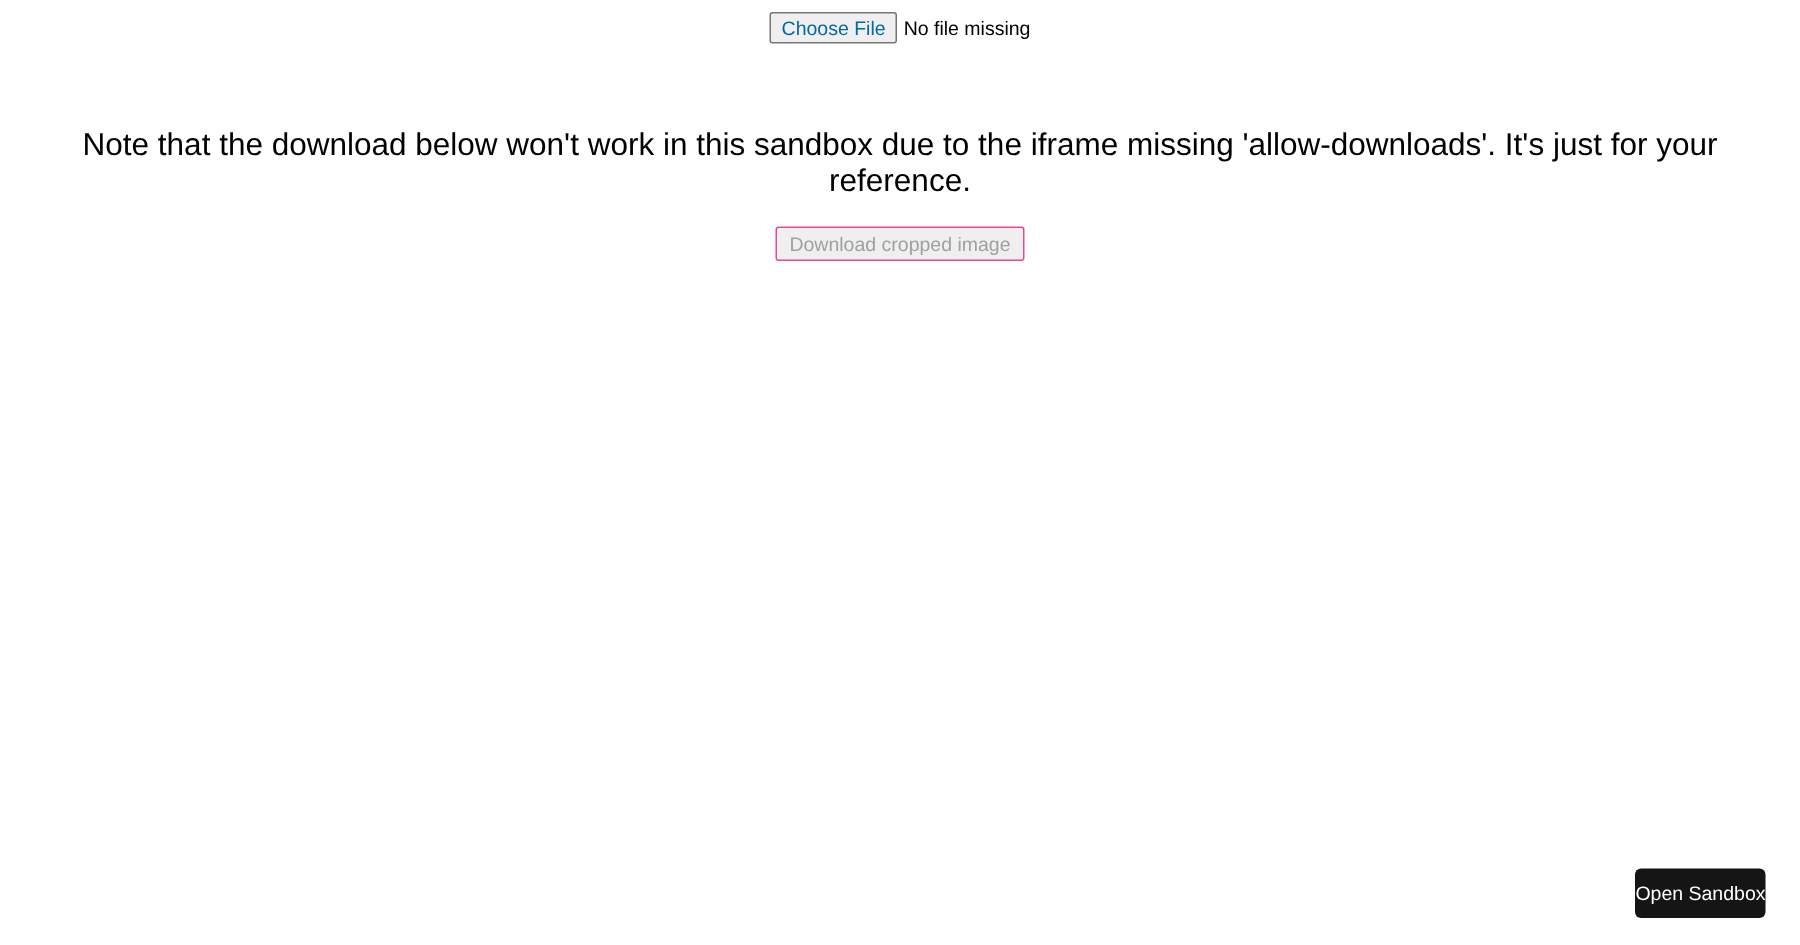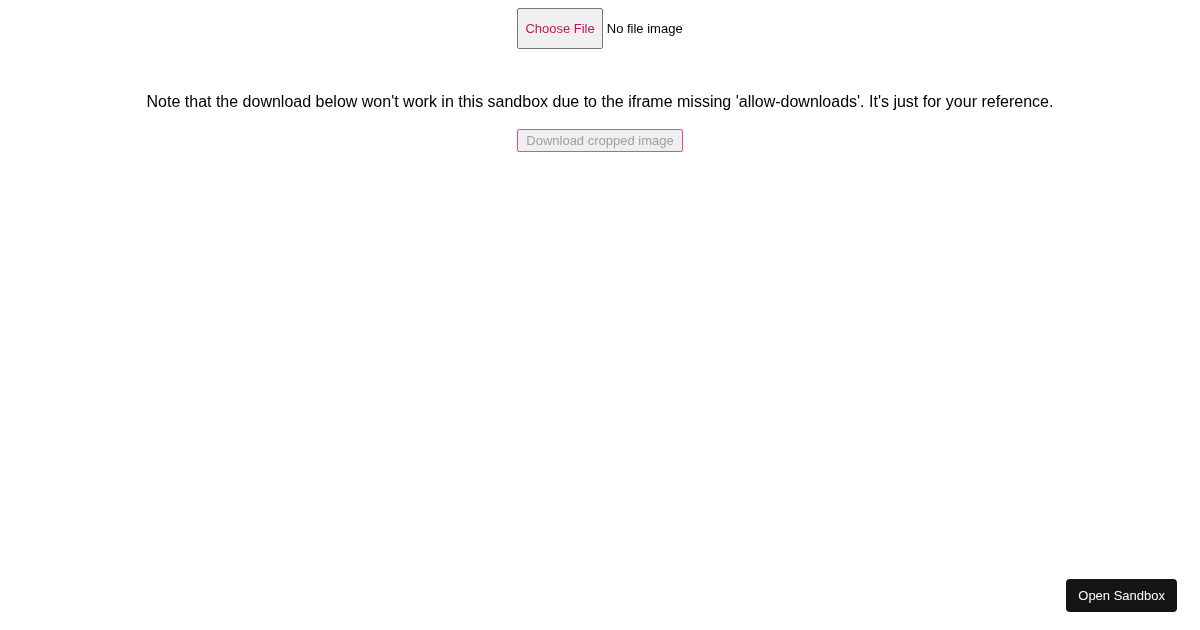--- a/index.html
+++ b/index.html
@@ -19,34 +19,34 @@
       padding-top: 8px;
     }
     .file-input-row {
       display: inline-flex;
       align-items: center;
       gap: 4px;
     }
     .choose-file-btn {
       font-family: Arial, Helvetica, sans-serif;
       font-size: 13px;
-      padding: 12px 7px;
+      padding: 2px 7px;
       background: #efefef;
       border: 1px solid #767676;
       border-radius: 2px;
       cursor: pointer;
-      color: #be185d;
+      color: #0369a1;
     }
     .file-status {
       font-size: 13px;
       color: #000;
     }
     .note-text {
-      margin-top: 44px;
-      font-size: 16px;
+      margin-top: 56px;
+      font-size: 21px;
       color: #000;
       padding: 0 20px;
     }
     .download-btn {
       margin-top: 18px;
       font-family: Arial, Helvetica, sans-serif;
       font-size: 13px;
       padding: 3px 8px;
       background: #efefef;
       border: 1px solid #ec4899;
@@ -55,33 +55,33 @@
       cursor: default;
     }
     .open-sandbox-btn {
       position: absolute;
       bottom: 18px;
       right: 23px;
       background: #151515;
       color: #ffffff;
       border: none;
       border-radius: 4px;
-      padding: 9px 12px;
+      padding: 9px 0;
       font-size: 13px;
       font-family: -apple-system, BlinkMacSystemFont, "Segoe UI", Helvetica, Arial, sans-serif;
       cursor: pointer;
     }
   </style>
 </head>
 <body>
 
 <div class="container">
   <div class="file-input-row">
     <button class="choose-file-btn">Choose File</button>
-    <span class="file-status">No file image</span>
+    <span class="file-status">No file missing</span>
   </div>
 
   <div class="note-text">Note that the download below won't work in this sandbox due to the iframe missing 'allow-downloads'. It's just for your reference.</div>
 
   <button class="download-btn" disabled="">Download cropped image</button>
 </div>
 
 <button class="open-sandbox-btn">Open Sandbox</button>
 
 </body></html>

